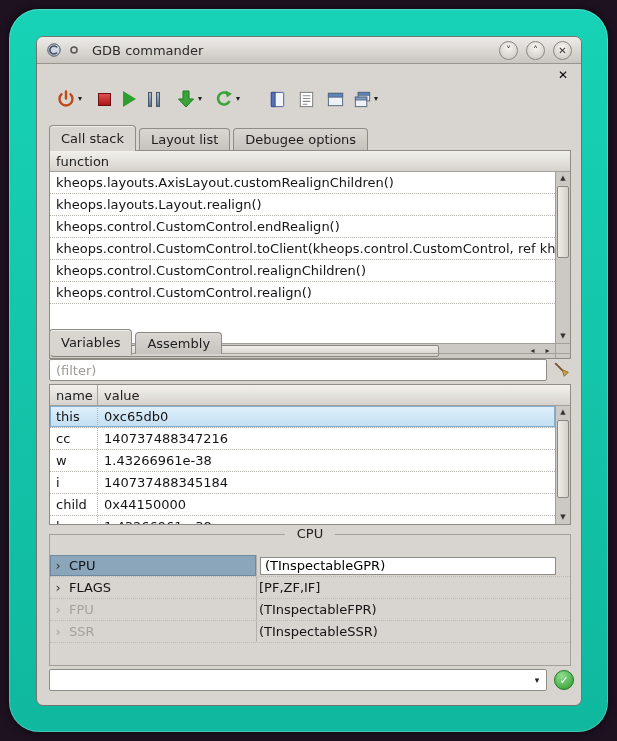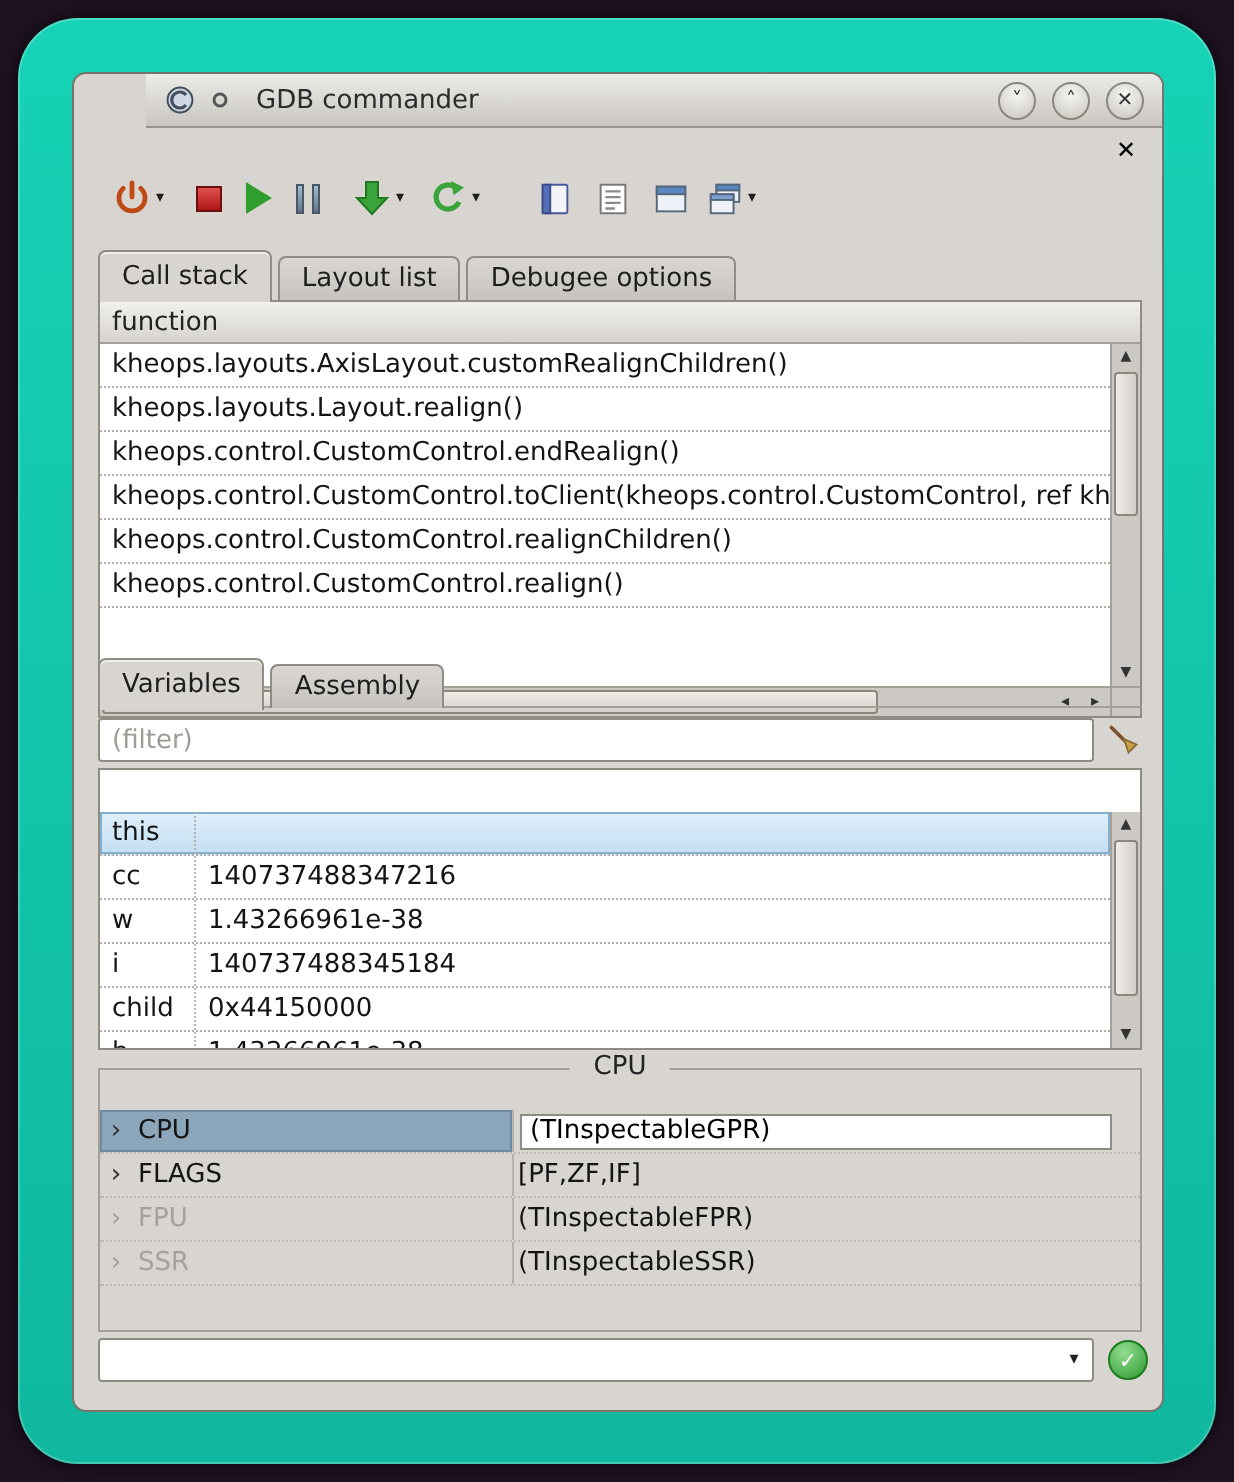--- a/index.html
+++ b/index.html
@@ -18,21 +18,20 @@
   .window {
     position:absolute; left:36px; top:36px; width:546px; height:670px;
     background:#d8d5d0; border:1px solid #77746e; border-radius:7px;
     overflow:hidden;
   }
   
   .titlebar {
     height:27px; display:flex; align-items:center; gap:7px; padding:0 9px;
     background:linear-gradient(#edebe7,#c9c6c1);
     border-bottom:1px solid #98958f;
-    margin-left:36px;
   }
   .app-ico { width:16px; height:16px; }
   .mini-ico { width:10px; height:10px; }
   .title { font-size:13px; color:#2b2b2b; margin-left:6px; }
   .tb-buttons { margin-left:auto; display:flex; gap:8px; }
   .tb-btn {
     width:19px; height:19px; border-radius:50%;
     background:radial-gradient(circle at 50% 32%, #f8f6f2, #c7c4bf);
     border:1px solid #8a877f; font-size:10px; color:#333;
     display:flex; align-items:center; justify-content:center; cursor:default;
@@ -77,21 +76,21 @@
   .hcell.name { width:48px; border-right:1px solid #a3a09a; }
   .hcell.value { flex:1; }
 
   .stack-rows { position:absolute; left:0; top:21px; right:15px; bottom:15px; overflow:hidden; }
   .lrow { height:22px; line-height:21px; border-bottom:1px dotted #b5b2ad; font-size:13px; color:#141414; padding:0 6px; white-space:nowrap; overflow:hidden; }
 
   .var-rows { position:absolute; left:0; top:21px; right:15px; bottom:0; overflow:hidden; }
   .vrow { display:flex; height:22px; line-height:21px; border-bottom:1px dotted #b5b2ad; font-size:13px; color:#141414; }
   .vrow .c-name { width:48px; padding-left:6px; border-right:1px dotted #b5b2ad; overflow:hidden; white-space:nowrap; }
   .vrow .c-value { flex:1; padding-left:6px; overflow:hidden; white-space:nowrap; }
-  .vrow.selected { background:linear-gradient(#e0f0fb,#c2def2); box-shadow: inset 0 0 0 1px #85aecd; flex-direction: column; }
+  .vrow.selected { background:linear-gradient(#e0f0fb,#c2def2); box-shadow: inset 0 0 0 1px #85aecd; }
 
   
   .vbar { position:absolute; width:15px; right:0; background:#ccc9c4; border-left:1px solid #a3a09a; }
   .vbar.stack { top:21px; bottom:15px; }
   .vbar.vars { top:21px; bottom:0; }
   .sb-up, .sb-down { position:absolute; left:0; right:0; height:13px; text-align:center; font-size:7px; line-height:13px; color:#333; }
   .sb-up { top:0; } .sb-down { bottom:0; }
   .vthumb { position:absolute; left:1px; right:1px; border:1px solid #8a877f; border-radius:2px; background:linear-gradient(90deg,#f0ede9,#d3d0cb); }
   .vthumb.stack { top:14px; height:72px; }
   .vthumb.vars { top:14px; height:78px; }
@@ -278,20 +277,24 @@
 
   <input class="filter" type="text" placeholder="(filter)" style="">
   <div class="clean-btn">
     <svg width="18" height="18" viewBox="0 0 20 20">
       <path d="M3 3 L11 11" stroke="#7a5230" stroke-width="2" stroke-linecap="round"></path>
       <path d="M10 9.5 L17 12.5 L12.5 17 Z" fill="#c9a04a" stroke="#8a6a30"></path>
     </svg>
   </div>
 
   <div class="panel panel-vars">
+    <div class="colhdr">
+      <div class="hcell name">name</div>
+      <div class="hcell value">value</div>
+    </div>
     <div class="var-rows">
       <div class="vrow selected">
         <div class="c-name">this</div>
         <div class="c-value">0xc65db0</div>
       </div>
       <div class="vrow">
         <div class="c-name">cc</div>
         <div class="c-value">140737488347216</div>
       </div>
       <div class="vrow">

